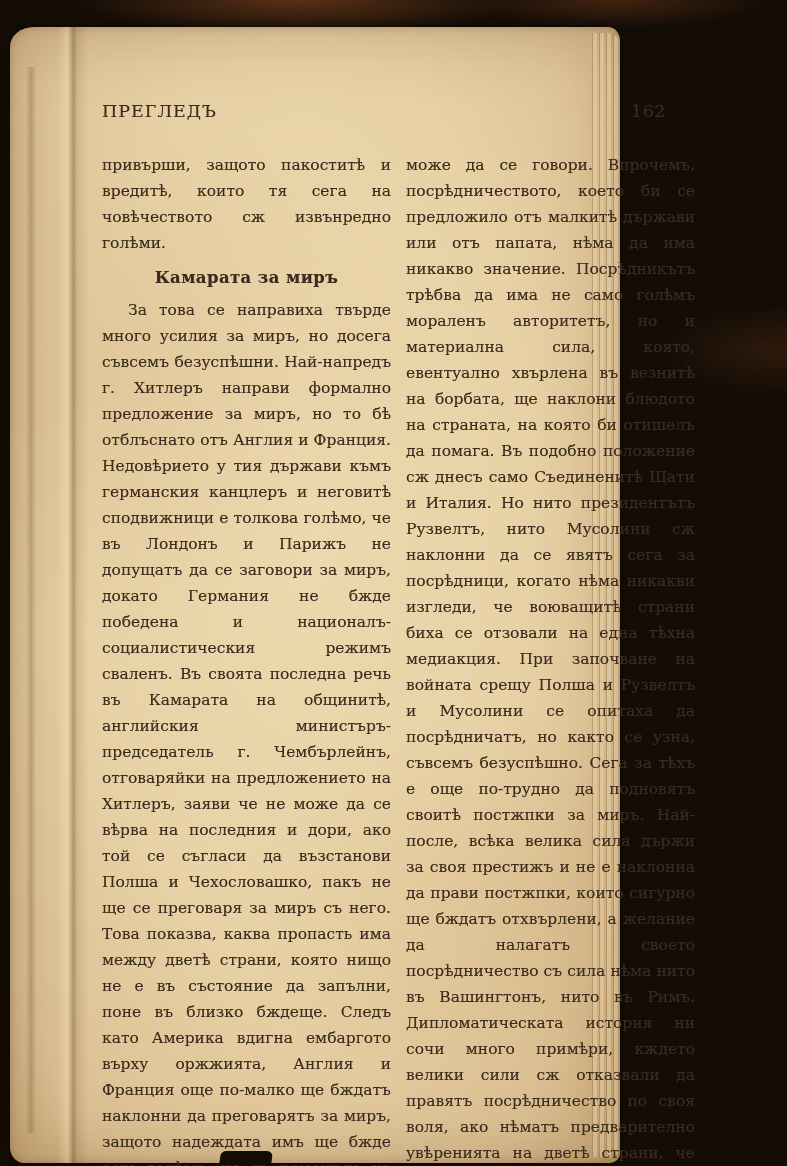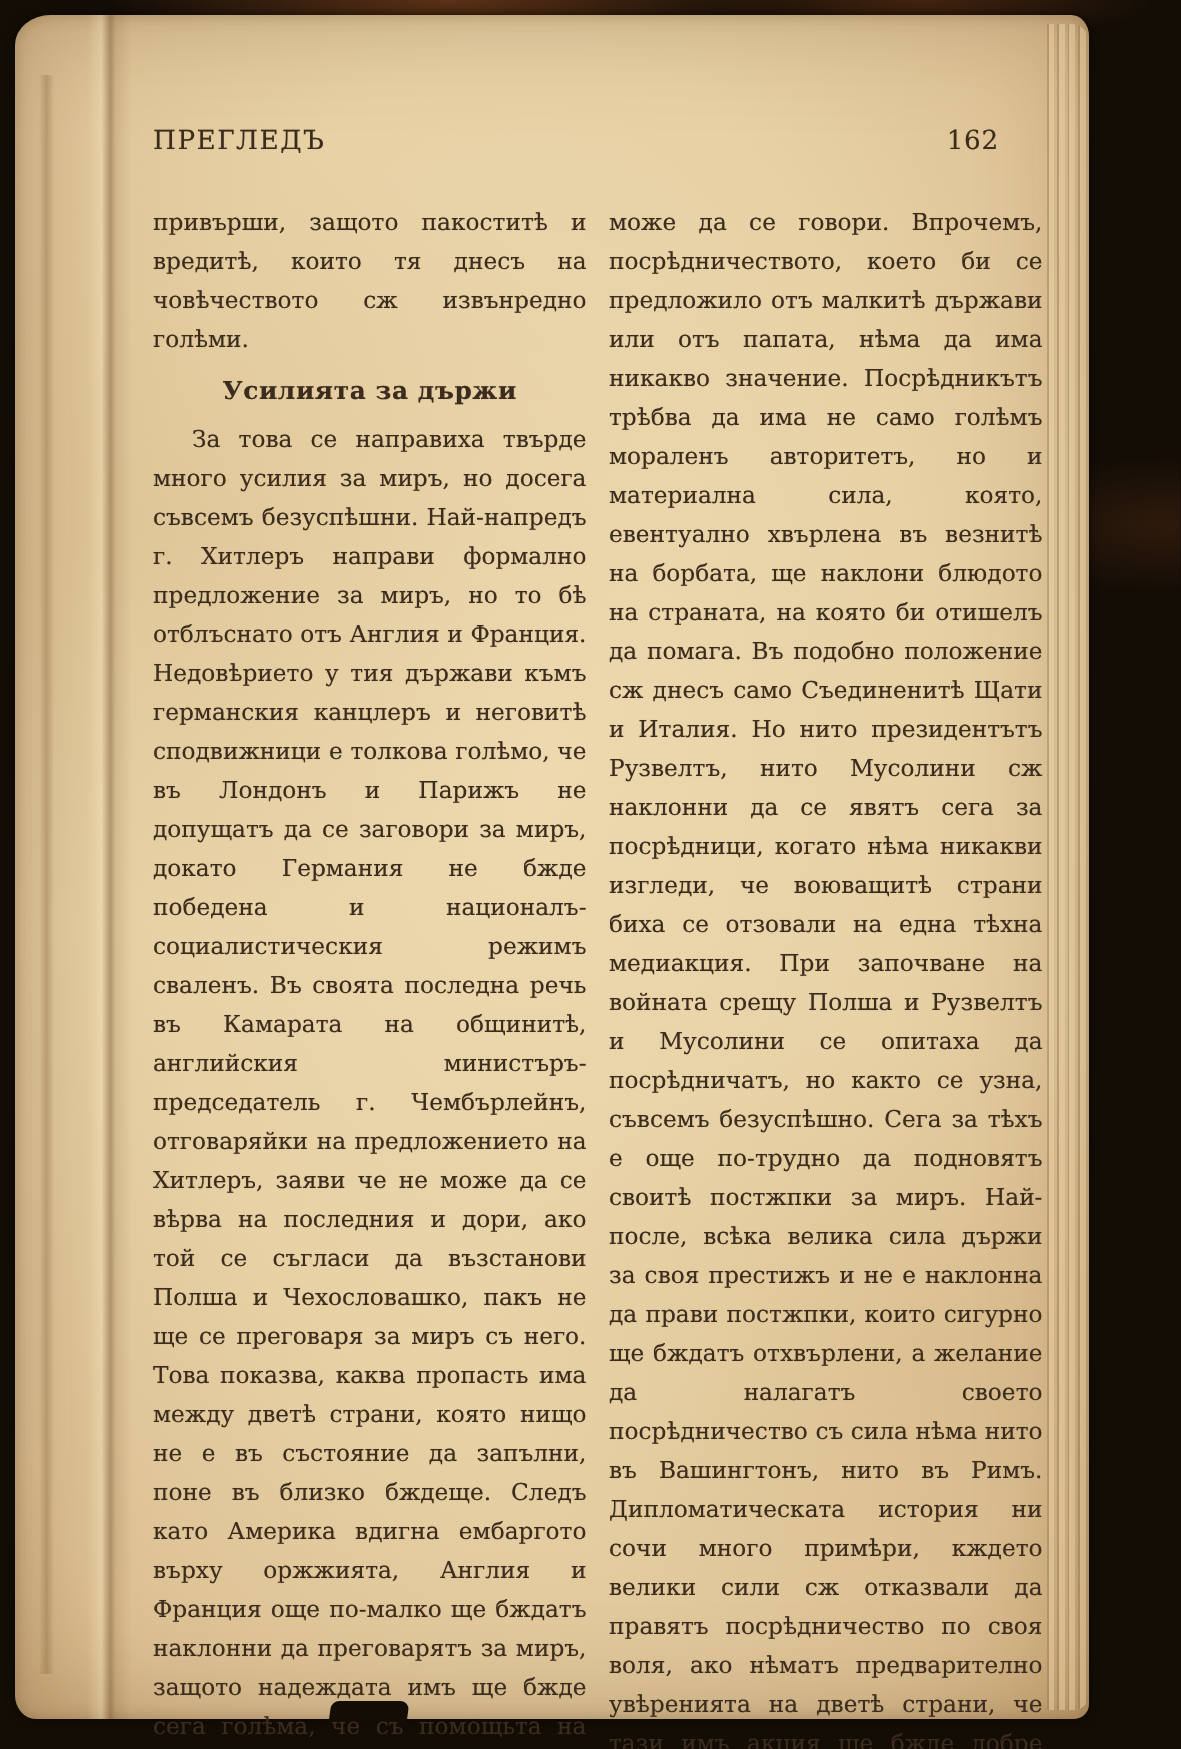--- a/index.html
+++ b/index.html
@@ -9,21 +9,21 @@
     background:
       radial-gradient(ellipse 320px 50px at 38% 0px, #5a3116 0%, rgba(90,49,22,0) 70%),
       radial-gradient(ellipse 220px 40px at 78% 0px, #42230f 0%, rgba(66,35,15,0) 70%),
       radial-gradient(ellipse 160px 60px at 99% 30%, #2e1a0c 0%, rgba(46,26,12,0) 75%),
       #140d06;
     font-family:"DejaVu Serif", serif;
   }
 
   
   .paper{
-    position:absolute;left:10px;top:10px;width:716px;height:1136px;
+    position:absolute;left:10px;top:27px;width:610px;height:1136px;
     background:
       radial-gradient(ellipse 420px 300px at 85% 78%, rgba(190,150,95,.18), rgba(190,150,95,0) 70%),
       radial-gradient(ellipse 500px 380px at 12% 30%, rgba(185,145,90,.16), rgba(185,145,90,0) 70%),
       radial-gradient(ellipse at 48% 42%, #eed9b0 0%, #e7d1a5 50%, #dcc093 82%, #c9a877 100%);
     border-radius:24px 12px 10px 14px / 20px 14px 10px 16px;
     box-shadow:
       inset 0 0 70px rgba(115,80,42,.35),
       inset 0 0 10px rgba(100,70,40,.35),
       0 0 6px rgba(0,0,0,.6);
   }
@@ -98,22 +98,22 @@
   <div class="content">
 
     <div class="page-head">
       <span class="runtitle">ПРЕГЛЕДЪ</span>
       <span class="pagenum">162</span>
     </div>
 
     <div class="columns">
 
       <div class="col">
-        <p>привърши, защото пакоститѣ и вредитѣ, които тя днесъ на човѣчеството сж извънредно голѣми.</p>
-        <h2 class="section-heading">Усилията за държи</h2>
+        <p>привърши, защото пакоститѣ и вредитѣ, които тя сега на човѣчеството сж извънредно голѣми.</p>
+        <h2 class="section-heading">Камарата за миръ</h2>
         <p class="indented">За това се направиха твърде много усилия за миръ, но досега съвсемъ безуспѣшни. Най-напредъ г. Хитлеръ направи формално предложение за миръ, но то бѣ отблъснато отъ Англия и Франция. Недовѣрието у тия държави къмъ германския канцлеръ и неговитѣ сподвижници е толкова голѣмо, че въ Лондонъ и Парижъ не допущатъ да се заговори за миръ, докато Германия не бжде победена и националъ-социалистическия режимъ сваленъ. Въ своята последна речь въ Камарата на общинитѣ, английския министъръ-председатель г. Чембърлейнъ, отговаряйки на предложението на Хитлеръ, заяви че не може да се вѣрва на последния и дори, ако той се съгласи да възстанови Полша и Чехословашко, пакъ не ще се преговаря за миръ съ него. Това показва, каква пропасть има между дветѣ страни, която нищо не е въ състояние да запълни, поне въ близко бждеще. Следъ като Америка вдигна ембаргото върху оржжията, Англия и Франция още по-малко ще бждатъ наклонни да преговарятъ за миръ, защото надеждата имъ ще бжде сега голѣма, че съ помощьта на американското въоржжение, ще могатъ по лесно да сразятъ Германия.</p>
 
       </div>
 
       <div class="col">
         <p>може да се говори. Впрочемъ, посрѣдничеството, което би се предложило отъ малкитѣ държави или отъ папата, нѣма да има никакво значение. Посрѣдникътъ трѣбва да има не само голѣмъ мораленъ авторитетъ, но и материална сила, която, евентуално хвърлена въ везнитѣ на борбата, ще наклони блюдото на страната, на която би отишелъ да помага. Въ подобно положение сж днесъ само Съединенитѣ Щати и Италия. Но нито президентътъ Рузвелтъ, нито Мусолини сж наклонни да се явятъ сега за посрѣдници, когато нѣма никакви изгледи, че воюващитѣ страни биха се отзовали на една тѣхна медиакция. При започване на войната срещу Полша и Рузвелтъ и Мусолини се опитаха да посрѣдничатъ, но както се узна, съвсемъ безуспѣшно. Сега за тѣхъ е още по-трудно да подновятъ своитѣ постжпки за миръ. Най-после, всѣка велика сила държи за своя престижъ и не е наклонна да прави постжпки, които сигурно ще бждатъ отхвърлени, а желание да налагатъ своето посрѣдничество съ сила нѣма нито въ Вашингтонъ, нито въ Римъ. Дипломатическата история ни сочи много примѣри, кждето велики сили сж отказвали да правятъ посрѣдничество по своя воля, ако нѣматъ предварително увѣренията на дветѣ страни, че тази имъ акция ще бжде добре посрещната отъ тѣхъ. Така че въ тоя моментъ изгледитѣ за скорошно свършване на войната сж мини-</p>
       </div>
 
     </div>
   </div>

